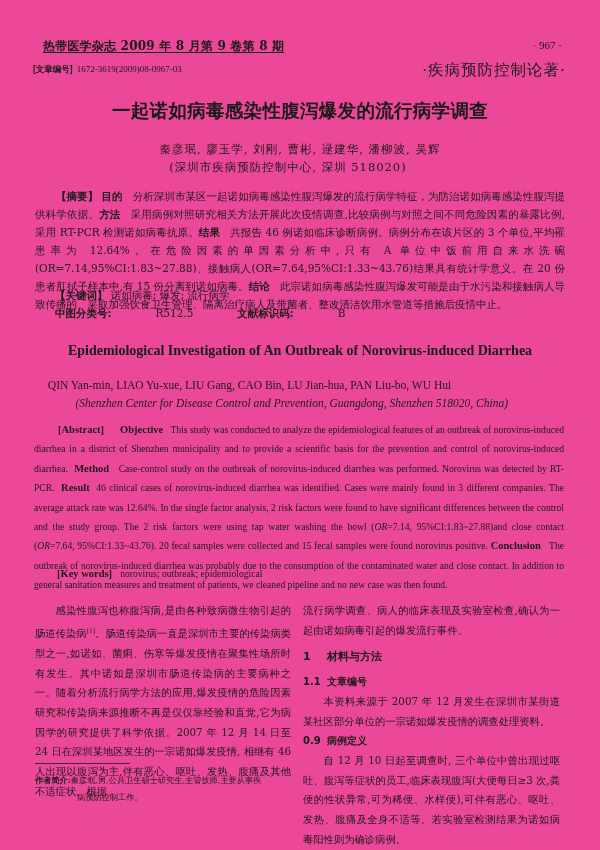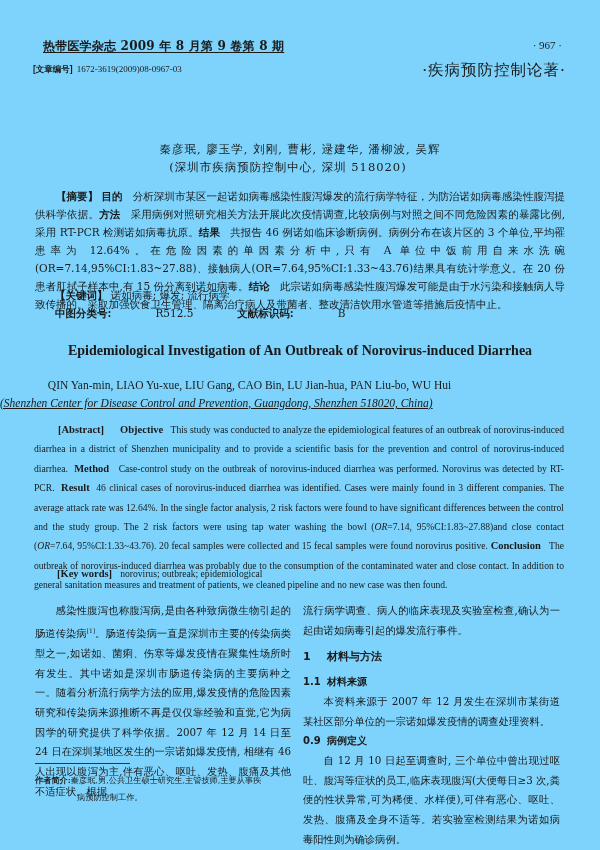--- a/index.html
+++ b/index.html
@@ -1,20 +1,20 @@
 <!DOCTYPE html>
 <html><head>
 <meta charset="utf-8">
 <style>
   html, body { margin: 0; padding: 0; background: #ffffff; }
   body {
     width: 600px; height: 850px; position: relative; overflow: hidden;
     font-family: "DejaVu Serif", "Liberation Serif", serif; color: #1a1a1a;
   }
-  .page { position: absolute; left: 0; top: 0; width: 600px; height: 850px; background: #7dd3fc; }
+  .page { position: absolute; left: 0; top: 0; width: 600px; height: 850px; background: #ec4899; }
   .abs { position: absolute; }
 
   .running-head { left: 43px; top: 38px; font-size: 12px; font-weight: bold; text-decoration: underline; text-underline-offset: 2px; letter-spacing: 0.2px; }
   .page-number { right: 38px; top: 39px; font-size: 11px; font-family: "Liberation Serif", serif; }
   .article-id { left: 33px; top: 64px; font-size: 8.5px; font-family: "Liberation Sans", sans-serif; }
   .article-id .lbl { font-weight: bold; }
   .article-id .val { margin-left: 4px; font-family: "Liberation Serif", serif; font-size: 9px; }
   .column-type { right: 34px; top: 60px; font-size: 15.5px; letter-spacing: 1px; }
 
   .cn-title { left: 0; width: 600px; top: 98px; text-align: center; font-size: 18.5px; font-weight: bold; letter-spacing: 0.3px; }
@@ -23,21 +23,21 @@
 
   .cn-abstract { left: 35px; width: 530px; top: 187px; font-size: 10.5px; line-height: 18px; text-align: justify; }
   .cn-abstract p { margin: 0; text-indent: 2em; }
   .b { font-weight: bold; }
   .gap { display: inline-block; width: 10px; }
   .cn-meta { left: 55px; top: 286px; font-size: 10.5px; line-height: 18px; }
   .cn-meta .row2 span + span { margin-left: 44px; }
 
   .en-title { left: 0; width: 600px; top: 343px; text-align: center; font-size: 14px; font-weight: bold; font-family: "Liberation Serif", serif; }
   .en-authors { left: 0; width: 499px; top: 379px; text-align: center; font-size: 11.5px; font-family: "Liberation Serif", serif; }
-  .en-affil { left: 0; width: 550px; top: 397px; text-align: left; font-size: 11.5px; font-style: italic; font-family: "Liberation Serif", serif; text-decoration: underline; }
+  .en-affil { left: 0; width: 508px; top: 397px; text-align: right; font-size: 11.5px; font-style: italic; font-family: "Liberation Serif", serif; }
 
   .en-abstract { left: 34px; width: 530px; top: 420px; font-size: 9.6px; line-height: 19.4px; text-align: justify; font-family: "Liberation Serif", serif; }
   .en-abstract p { margin: 0; text-indent: 2.5em; }
   .en-abstract .hd { font-weight: bold; font-size: 10.5px; }
   .en-abstract i { font-style: italic; }
   .en-kw { left: 57px; top: 568px; font-size: 9.6px; font-family: "Liberation Serif", serif; }
   .en-kw .hd { font-weight: bold; font-size: 10.5px; margin-right: 8px; }
 
   .col-left { left: 35px; width: 256px; top: 601px; font-size: 10.3px; line-height: 19.7px; text-align: justify; }
   .col-left p { margin: 0; text-indent: 2em; }
@@ -59,20 +59,21 @@
 
 <div class="page">
 
   <div class="abs running-head">热带医学杂志 2009 年 8 月第 9 卷第 8 期</div>
   <div class="abs page-number">· 967 ·</div>
   <div class="abs article-id">
     <span class="lbl">[文章编号]</span><span class="val">1672-3619(2009)08-0967-03</span>
   </div>
   <div class="abs column-type">·疾病预防控制论著·</div>
 
+  <div class="abs cn-title">一起诺如病毒感染性腹泻爆发的流行病学调查</div>
   <div class="abs cn-authors">秦彦珉, 廖玉学, 刘刚, 曹彬, 逯建华, 潘柳波, 吴辉</div>
   <div class="abs cn-affil">(深圳市疾病预防控制中心, 深圳 518020)</div>
 
   <div class="abs cn-abstract">
     <p>
       <span class="b">【摘要】</span>
       <span class="b">目的</span><span class="gap"></span><span>分析深圳市某区一起诺如病毒感染性腹泻爆发的流行病学特征，为防治诺如病毒感染性腹泻提供科学依据。</span><span class="b">方法</span><span class="gap"></span><span>采用病例对照研究相关方法开展此次疫情调查,比较病例与对照之间不同危险因素的暴露比例,采用 RT-PCR 检测诺如病毒抗原。</span><span class="b">结果</span><span class="gap"></span><span>共报告 46 例诺如临床诊断病例。病例分布在该片区的 3 个单位,平均罹患率为 12.64%。在危险因素的单因素分析中,只有 A 单位中饭前用自来水洗碗(OR=7.14,95%CI:1.83~27.88)、接触病人(OR=7.64,95%CI:1.33~43.76)结果具有统计学意义。在 20 份患者肛拭子样本中,有 15 份分离到诺如病毒。</span><span class="b">结论</span><span class="gap"></span><span>此宗诺如病毒感染性腹泻爆发可能是由于水污染和接触病人导致传播的。采取加强饮食卫生管理、隔离治疗病人及带菌者、整改清洁饮用水管道等措施后疫情中止。</span>
     </p>
   </div>
 
@@ -105,19 +106,19 @@
 
   <div class="abs footnote-rule"></div>
   <div class="abs footnote">
     <span class="lbl">作者简介:</span><span>秦彦珉,男,公共卫生硕士研究生,主管技师,主要从事疾</span>
     <span class="cont">病预防控制工作。</span>
   </div>
 
   <div class="abs col-right">
     <p>流行病学调查、病人的临床表现及实验室检查,确认为一起由诺如病毒引起的爆发流行事件。</p>
     <div class="h1"><span class="num">1</span><span>材料与方法</span></div>
-    <div class="h2"><span class="num">1.1</span><span>材料来源</span></div>
+    <div class="h2"><span class="num">1.1</span><span>文章编号</span></div>
     <p class="ind">本资料来源于 2007 年 12 月发生在深圳市某街道某社区部分单位的一宗诺如爆发疫情的调查处理资料。</p>
     <div class="h2"><span class="num">0.9</span><span>病例定义</span></div>
     <p class="ind">自 12 月 10 日起至调查时, 三个单位中曾出现过呕吐、腹泻等症状的员工,临床表现腹泻(大便每日≥3 次,粪便的性状异常,可为稀便、水样便),可伴有恶心、呕吐、发热、腹痛及全身不适等。若实验室检测结果为诺如病毒阳性则为确诊病例。</p>
   </div>
 
 </div>
 
 </body></html>

